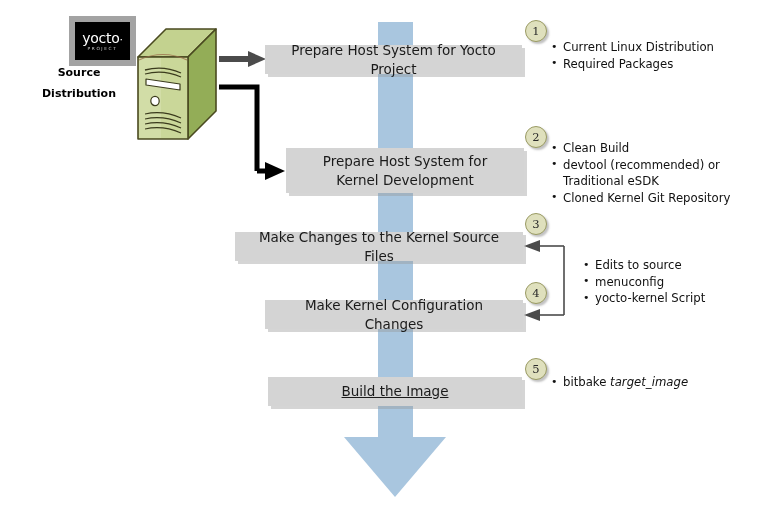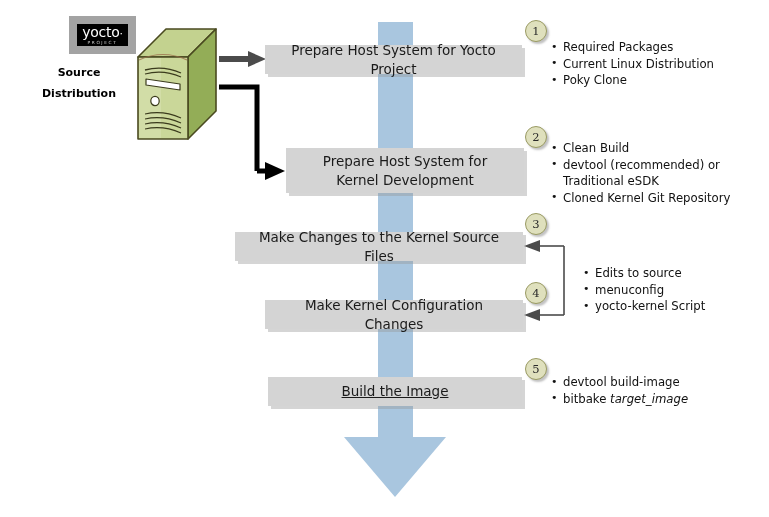--- a/index.html
+++ b/index.html
@@ -25,23 +25,23 @@
     width: 769px; height: 517px;
     pointer-events: none;
   }
 
   
   .yocto-logo {
     position: absolute;
     left: 69px;
     top: 16px;
     width: 67px;
-    height: 38px;
+    height: 50px;
     background: #000000;
-    border: 8px solid #a3a3a3;
+    border: 6px solid #a3a3a3;
     box-sizing: border-box;
     display: flex;
     flex-direction: column;
     align-items: center;
     justify-content: center;
     line-height: 1;
   }
   .yocto-word {
     color: #ffffff;
     font-size: 14px;
@@ -149,21 +149,21 @@
   .blist li::before {
     content: "\2022";
     position: absolute;
     left: 0;
     top: -0.5px;
     font-size: 11px;
     color: #111111;
   }
   #list1 { left: 551px; top: 39px;  width: 212px; }
   #list2 { left: 551px; top: 140px; width: 212px; }
-  #list3 { left: 583px; top: 257px; width: 180px; margin-top: 8px; }
+  #list3 { left: 583px; top: 257px; width: 180px; }
   #list5 { left: 551px; top: 374px; width: 212px; }
 
   .ital { font-style: italic; }
 
   
   #connectors {
     position: absolute;
     left: 0; top: 0;
     width: 769px; height: 517px;
     pointer-events: none;
@@ -240,35 +240,33 @@
   <div class="pbox" id="box4">Make Kernel Configuration Changes</div>
   <div class="pbox" id="box5">Build the Image</div>
 
   <div class="badge" id="badge1">1</div>
   <div class="badge" id="badge2">2</div>
   <div class="badge" id="badge3">3</div>
   <div class="badge" id="badge4">4</div>
   <div class="badge" id="badge5">5</div>
 
   <ul class="blist" id="list1">
+    <li>Current Linux Distribution</li>
     <li>Required Packages</li>
-    <li>Current Linux Distribution</li>
-    <li>Poky Clone</li>
   </ul>
 
   <ul class="blist" id="list2">
     <li>Clean Build</li>
     <li>devtool (recommended) or Traditional eSDK</li>
     <li>Cloned Kernel Git Repository</li>
   </ul>
 
   <ul class="blist" id="list3">
     <li>Edits to source</li>
     <li>menuconfig</li>
     <li>yocto-kernel Script</li>
   </ul>
 
   <ul class="blist" id="list5">
-    <li>devtool build-image</li>
     <li><span>bitbake </span><span class="ital">target_image</span></li>
   </ul>
 
 </div>
 
 </body></html>

